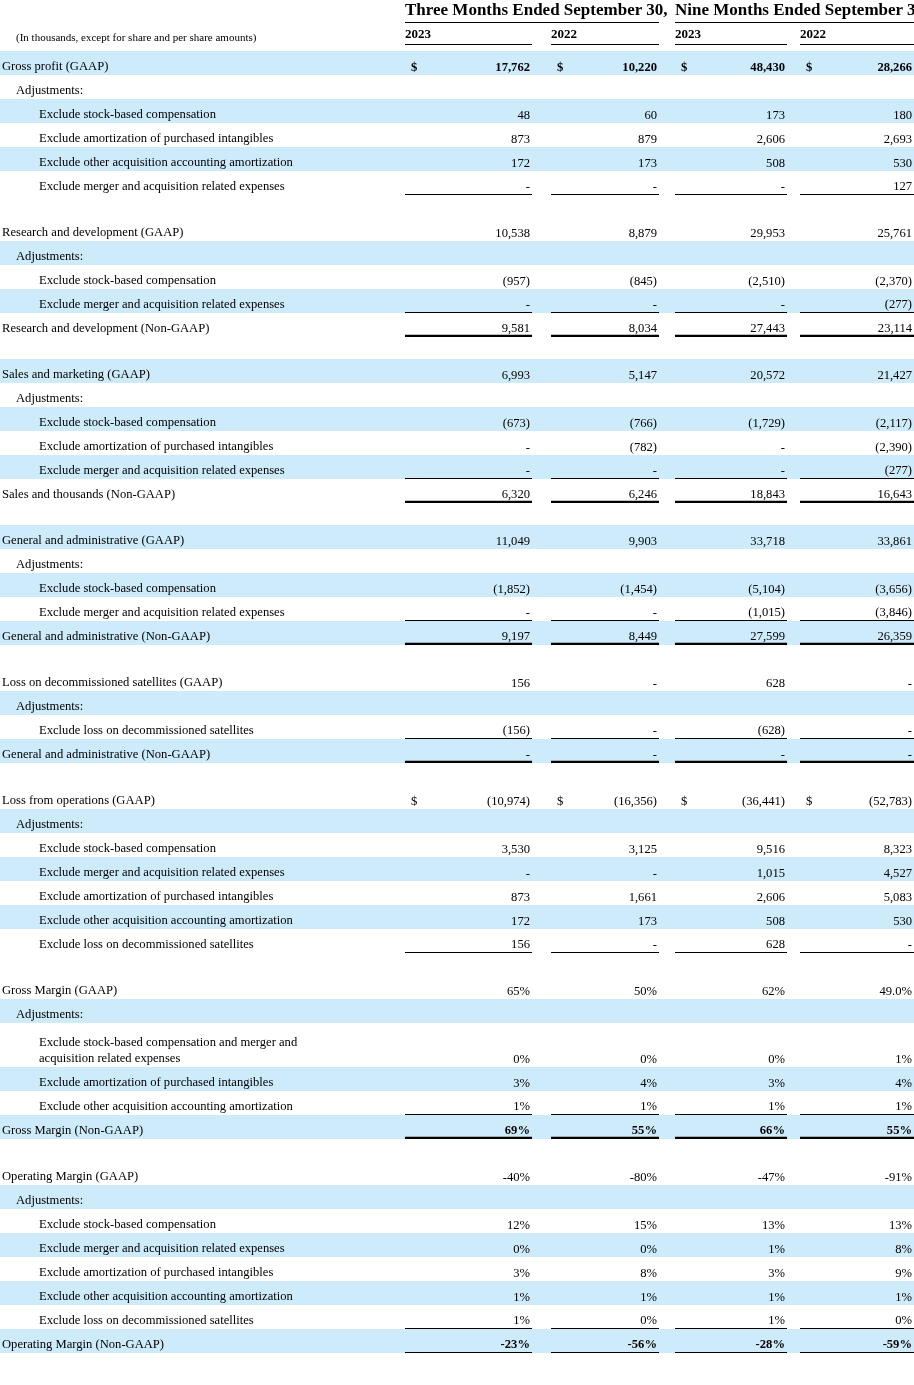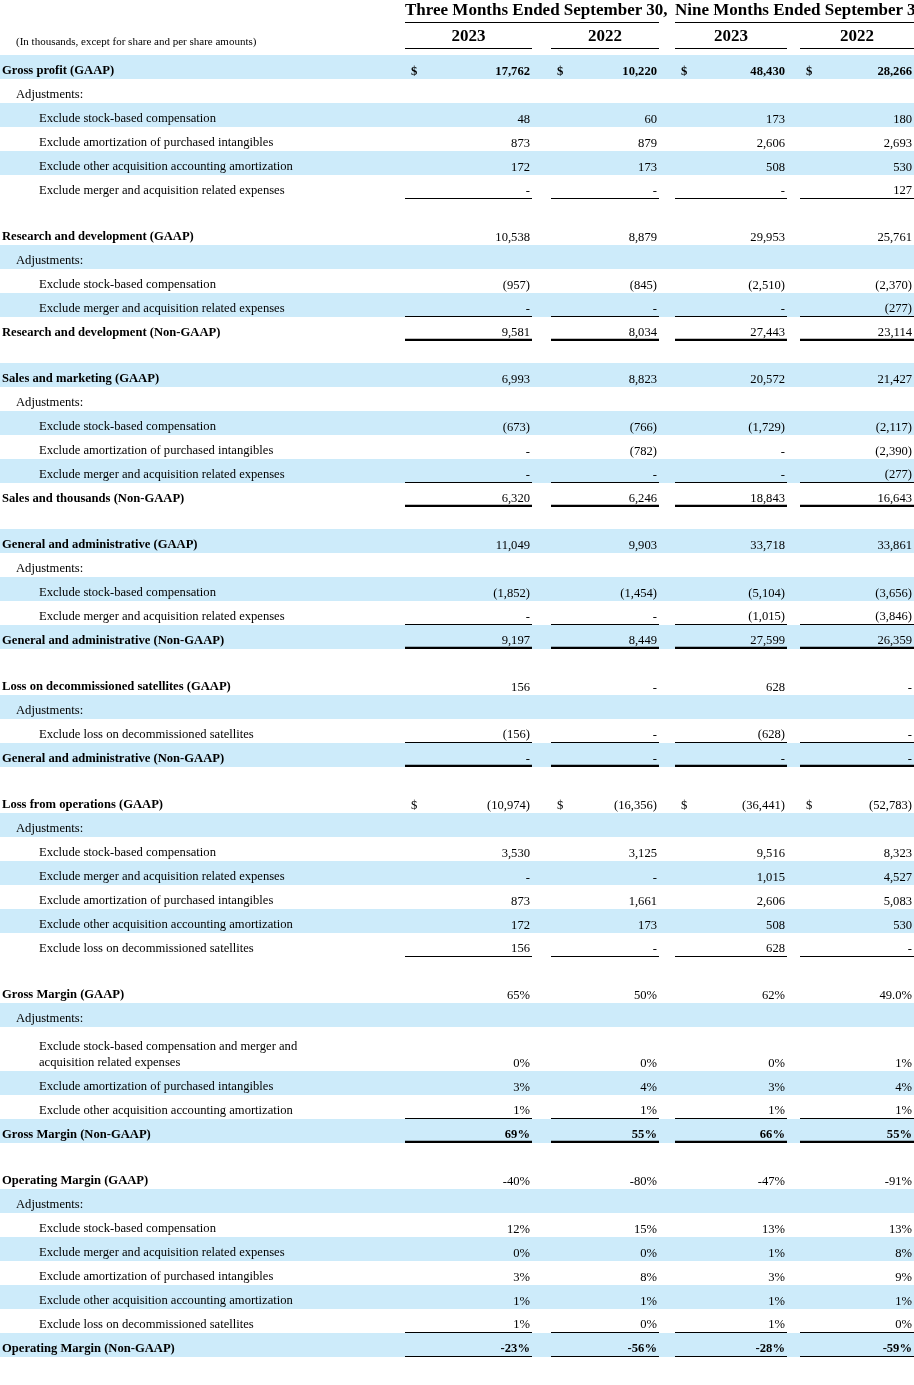--- a/index.html
+++ b/index.html
@@ -49,23 +49,22 @@
   
   .hdr-group {
     text-align: center;
     font-weight: bold;
     font-size: 17px;
     padding-bottom: 2px;
     border-bottom: 1.4px solid #000;
     white-space: nowrap;
   }
   .hdr-year {
-    text-align: center;
     font-weight: bold;
-    font-size: 17px;
+    font-size: 13px;
     padding-top: 3px;
     padding-bottom: 2px;
     border-bottom: 1.4px solid #000;
   }
   .hdr-note {
     font-size: 11px;
     padding-left: 16px;
     padding-bottom: 2px;
     vertical-align: bottom;
     white-space: nowrap;
@@ -78,21 +77,21 @@
   tr.spacer { height: 22px; }
 
   .shade td { background: #cdebfa; }
 
   td.lbl {
     font-size: 12.6px;
     white-space: nowrap;
     padding-left: 2px;
     line-height: 1.25;
   }
-  td.lbl.b   { font-weight: bold; }
+  td.lbl.b   { font-weight: normal; }
   td.lbl.i1  { padding-left: 16px; }
   td.lbl.i2  { padding-left: 39px; }
 
   td.cur {
     text-align: left;
     font-size: 12.6px;
     padding-left: 6px;
   }
   td.val {
     text-align: right;
@@ -297,21 +296,21 @@
     <tr class="spacer">
           <td colspan="12"></td>
         </tr>
 
     <tr class="r shade">
       <td class="lbl b">Sales and marketing (GAAP)</td>
       <td></td>
           <td class="val">6,993</td>
       <td class="gap"></td>
           <td></td>
-          <td class="val">8,823</td>
+          <td class="val">5,147</td>
       <td class="gap"></td>
           <td></td>
           <td class="val">20,572</td>
       <td class="gap"></td>
           <td></td>
           <td class="val">21,427</td>
     </tr>
     <tr class="r">
       <td class="lbl i1">Adjustments:</td>
       <td colspan="11"></td>

